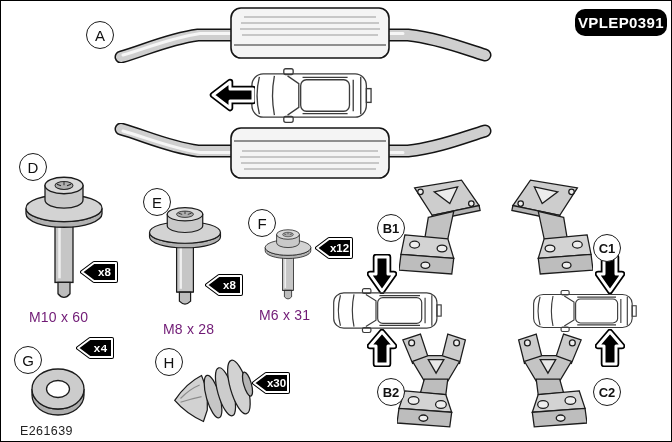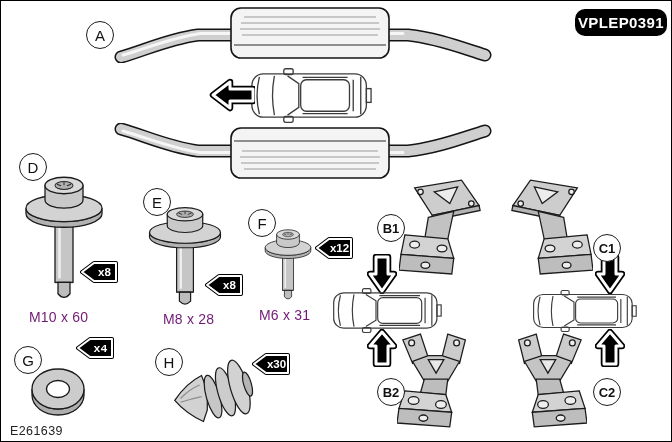--- a/index.html
+++ b/index.html
@@ -23,21 +23,21 @@
                 letter-spacing:0.2px; z-index:4; }
 
   .qty-tag { position:absolute; width:38px; height:22px; z-index:6; }
   .qty-tag svg { position:absolute; left:0; top:0; }
   .qty-tag .qty-text { position:absolute; left:12px; top:0; width:25px; height:22px;
                        display:flex; align-items:center; justify-content:center;
                        color:#fff; font-weight:bold; font-size:11.5px; }
   .tag-outer { fill:none; stroke:#000; stroke-width:4; stroke-linejoin:round; }
   .tag-inner { fill:#000; stroke:#fff; stroke-width:2; stroke-linejoin:round; }
 
-  .figure-number { position:absolute; left:9px; top:423px; font-size:12.5px;
+  .figure-number { position:absolute; left:19px; top:423px; font-size:12.5px;
                    color:#222; letter-spacing:0.4px; }
 
   .arrow-outer { fill:none; stroke:#000; stroke-width:6.5; stroke-linejoin:round; }
   .arrow-inner { fill:#000; stroke:#fff; stroke-width:3; stroke-linejoin:round; }
 
   .ln  { stroke:#1c1c1c; stroke-width:1.3; }
   .car-ln { stroke:#3c3c3c; stroke-width:1.4; fill:none; }
 </style>
 </head>
 <body>
@@ -177,21 +177,21 @@
   <svg class="abs" style="left:142px; top:200px;" width="84" height="106" viewBox="0 0 90 128" preserveAspectRatio="none">
     <use href="#bolt"></use>
   </svg>
   <div class="qty-tag" style="left:204px; top:273px;">
     <svg width="38" height="22" viewBox="0 0 38 22">
       <polygon class="tag-outer" points="2,11 14,2 36,2 36,20 14,20"></polygon>
       <polygon class="tag-inner" points="2,11 14,2 36,2 36,20 14,20"></polygon>
     </svg>
     <span class="qty-text">x8</span>
   </div>
-  <div class="size-label" style="left:162px; top:310px;">M8 x 28</div>
+  <div class="size-label" style="left:162px; top:320px;">M8 x 28</div>
 
   <div class="callout" style="left:247px; top:208px;">
     <span>F</span>
   </div>
   <svg class="abs" style="left:260px; top:224px;" width="54" height="76" viewBox="0 0 90 128" preserveAspectRatio="none">
     <use href="#bolt"></use>
   </svg>
   <div class="qty-tag" style="left:314px; top:236px;">
     <svg width="38" height="22" viewBox="0 0 38 22">
       <polygon class="tag-outer" points="2,11 14,2 36,2 36,20 14,20"></polygon>
@@ -214,21 +214,21 @@
     </svg>
     <span class="qty-text">x4</span>
   </div>
 
   <div class="callout" style="left:154px; top:347px;">
     <span>H</span>
   </div>
   <svg class="abs" style="left:168px; top:344px;" width="90" height="84" viewBox="0 0 94 84">
     <use href="#clip-shape"></use>
   </svg>
-  <div class="qty-tag" style="left:251px; top:352px;">
+  <div class="qty-tag" style="left:251px; top:371px;">
     <svg width="38" height="22" viewBox="0 0 38 22">
       <polygon class="tag-outer" points="2,11 14,2 36,2 36,20 14,20"></polygon>
       <polygon class="tag-inner" points="2,11 14,2 36,2 36,20 14,20"></polygon>
     </svg>
     <span class="qty-text">x30</span>
   </div>
 
   <div class="callout dbl" style="left:376px; top:213px;">
     <span>B1</span>
   </div>

